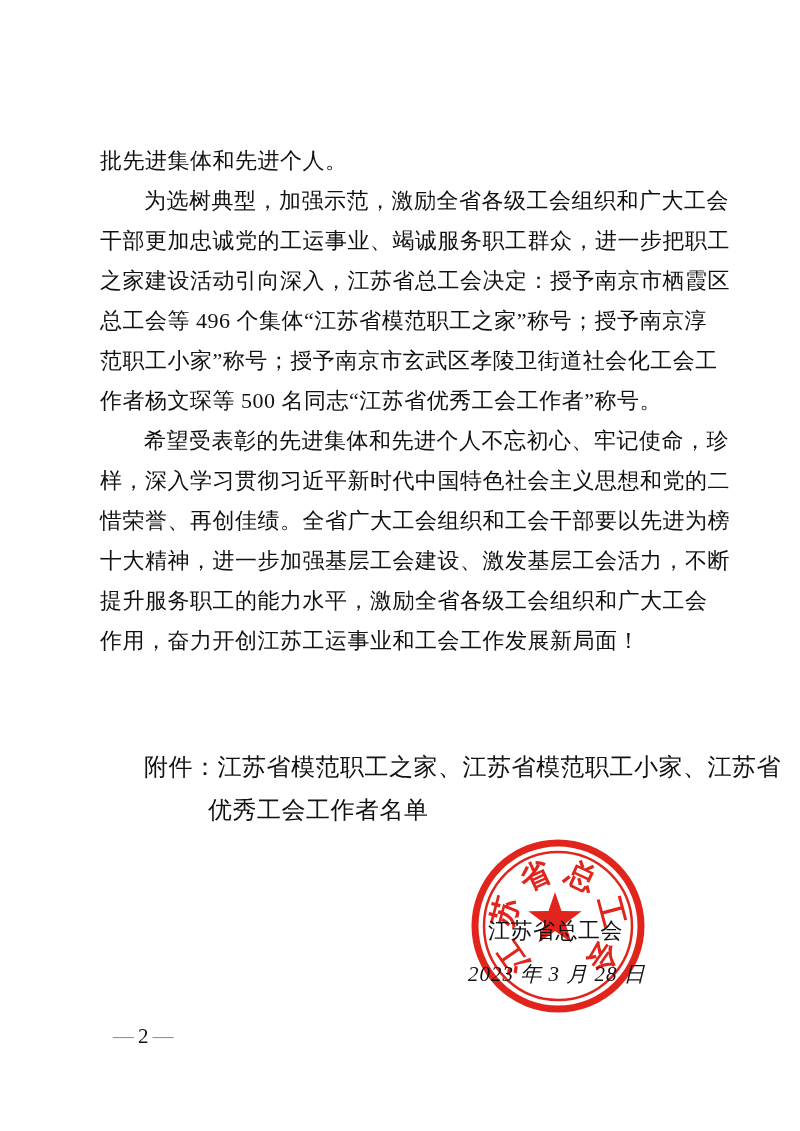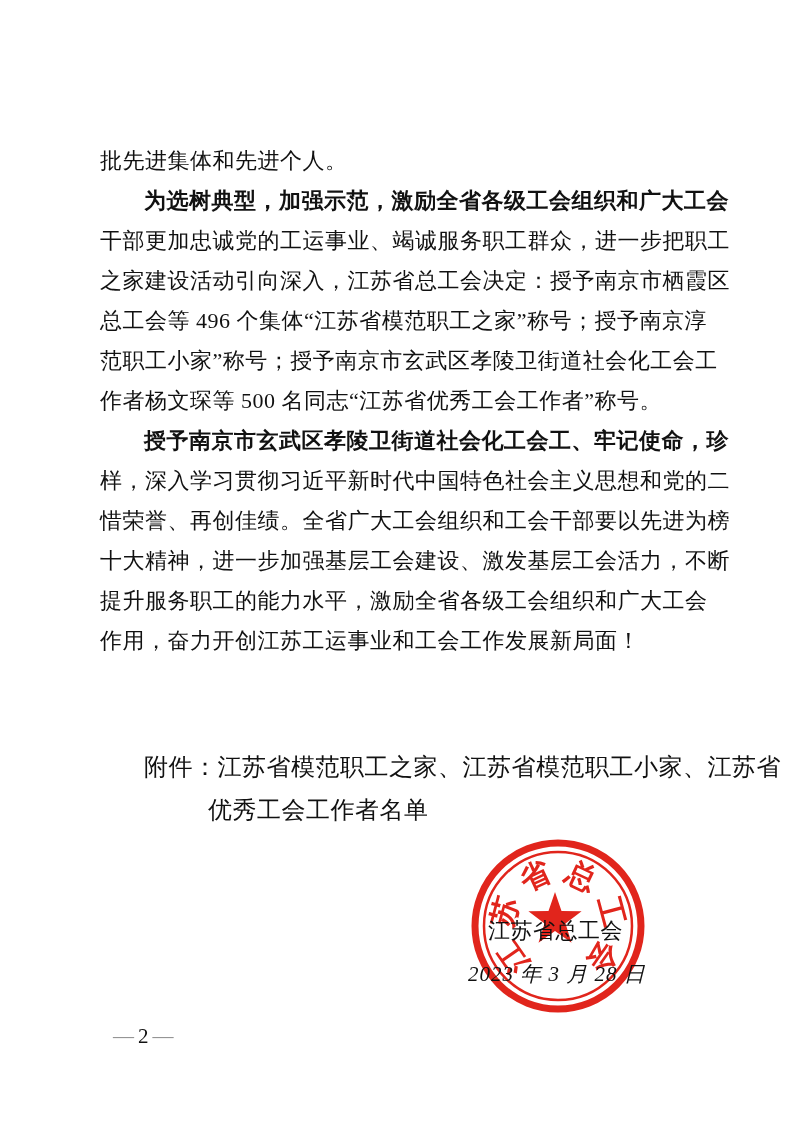--- a/index.html
+++ b/index.html
@@ -9,21 +9,21 @@
     background:#ffffff;
     overflow:hidden;
     font-family:"Liberation Serif","DejaVu Serif",serif;
     color:#111111;
   }
   .body-text{
     position:absolute;left:100px;top:141px;width:616px;
     font-size:22px;line-height:40px;letter-spacing:0.5px;
   }
   .line{white-space:nowrap;}
-  .line.indent{padding-left:44px;font-weight:bold;}
+  .line.indent{padding-left:44px;}
   .attachment{
     position:absolute;left:100px;top:746px;width:616px;
     font-size:24px;line-height:43px;letter-spacing:0.5px;
   }
   .att-1{padding-left:44px;white-space:nowrap;}
   .att-2{padding-left:108px;white-space:nowrap;}
   .seal{
     position:absolute;left:468px;top:836px;width:180px;height:180px;
     z-index:1;
   }
@@ -49,21 +49,21 @@
 <div class="page">
 
   <div class="body-text">
     <div class="line">批先进集体和先进个人。</div>
     <div class="line indent">为选树典型，加强示范，激励全省各级工会组织和广大工会</div>
     <div class="line">干部更加忠诚党的工运事业、竭诚服务职工群众，进一步把职工</div>
     <div class="line">之家建设活动引向深入，江苏省总工会决定：授予南京市栖霞区</div>
     <div class="line">总工会等 496 个集体“江苏省模范职工之家”称号；授予南京淳</div>
     <div class="line">范职工小家”称号；授予南京市玄武区孝陵卫街道社会化工会工</div>
     <div class="line">作者杨文琛等 500 名同志“江苏省优秀工会工作者”称号。</div>
-    <div class="line indent">授予南京市玄武区孝陵卫街道社会化工会工、牢记使命，珍</div>
+    <div class="line indent">希望受表彰的先进集体和先进个人不忘初心、牢记使命，珍</div>
     <div class="line">样，深入学习贯彻习近平新时代中国特色社会主义思想和党的二</div>
     <div class="line">惜荣誉、再创佳绩。全省广大工会组织和工会干部要以先进为榜</div>
     <div class="line">十大精神，进一步加强基层工会建设、激发基层工会活力，不断</div>
     <div class="line">提升服务职工的能力水平，激励全省各级工会组织和广大工会</div>
     <div class="line">作用，奋力开创江苏工运事业和工会工作发展新局面！</div>
   </div>
 
   <div class="attachment">
     <div class="att-1">附件：江苏省模范职工之家、江苏省模范职工小家、江苏省</div>
     <div class="att-2">优秀工会工作者名单</div>

